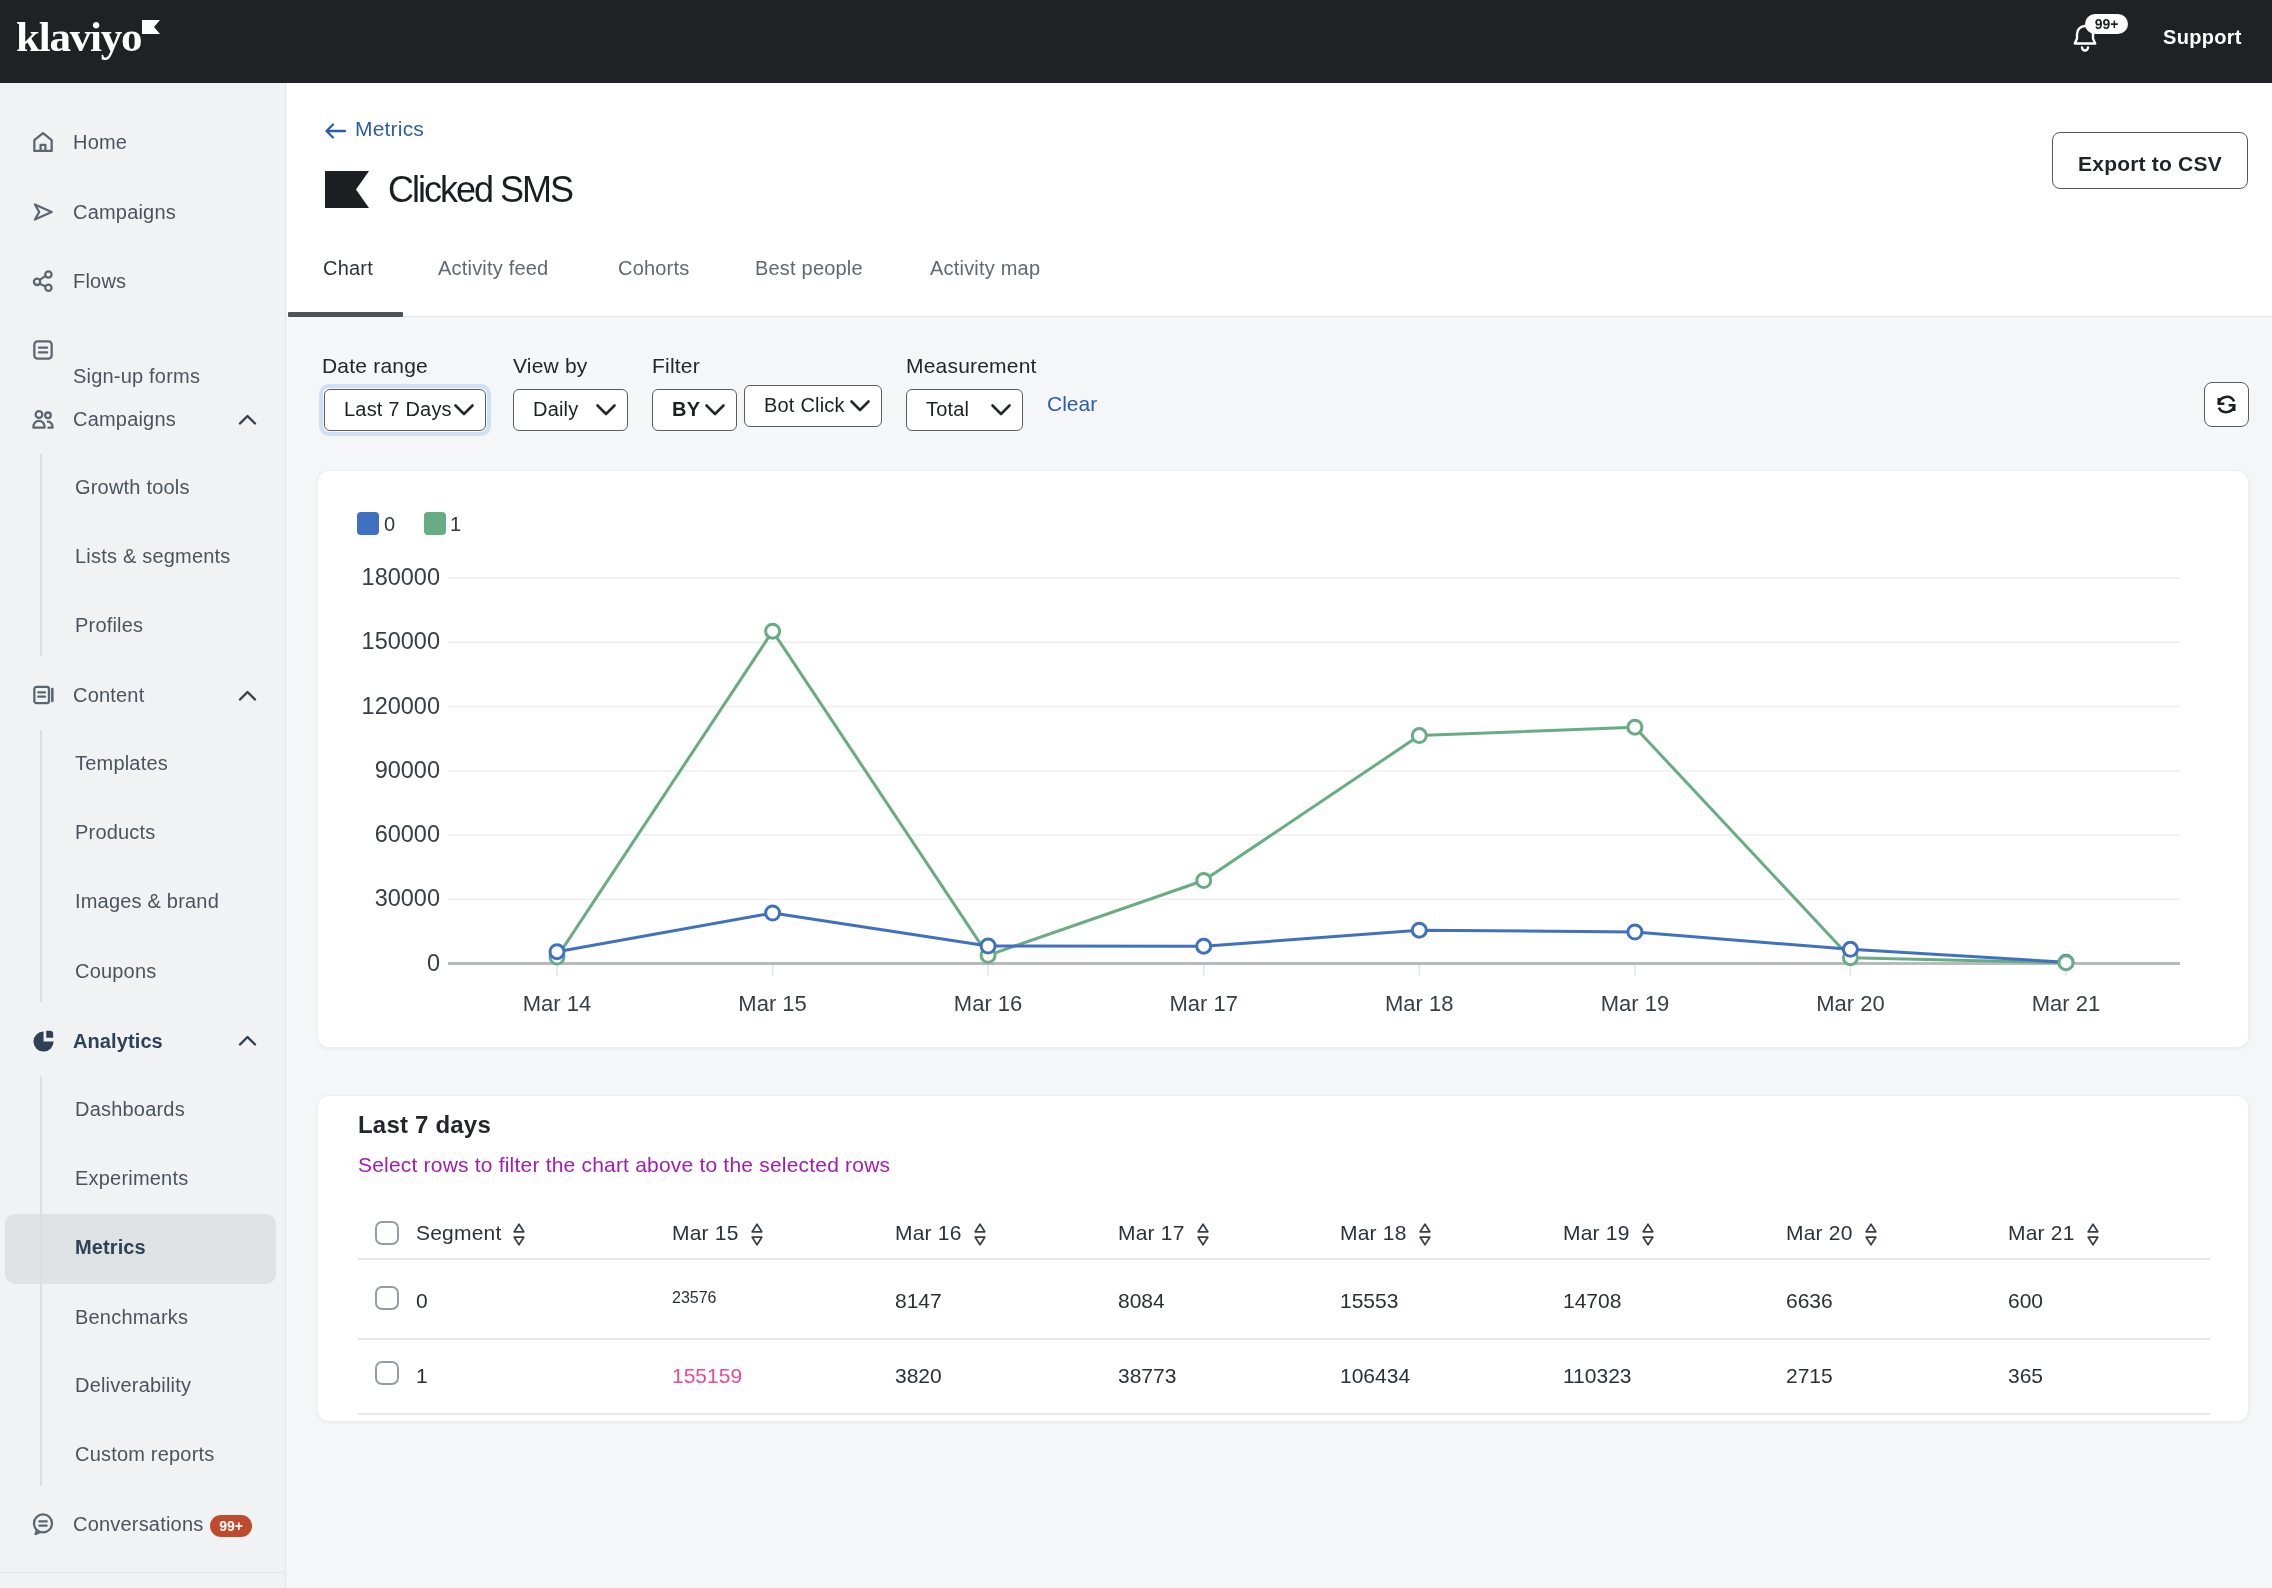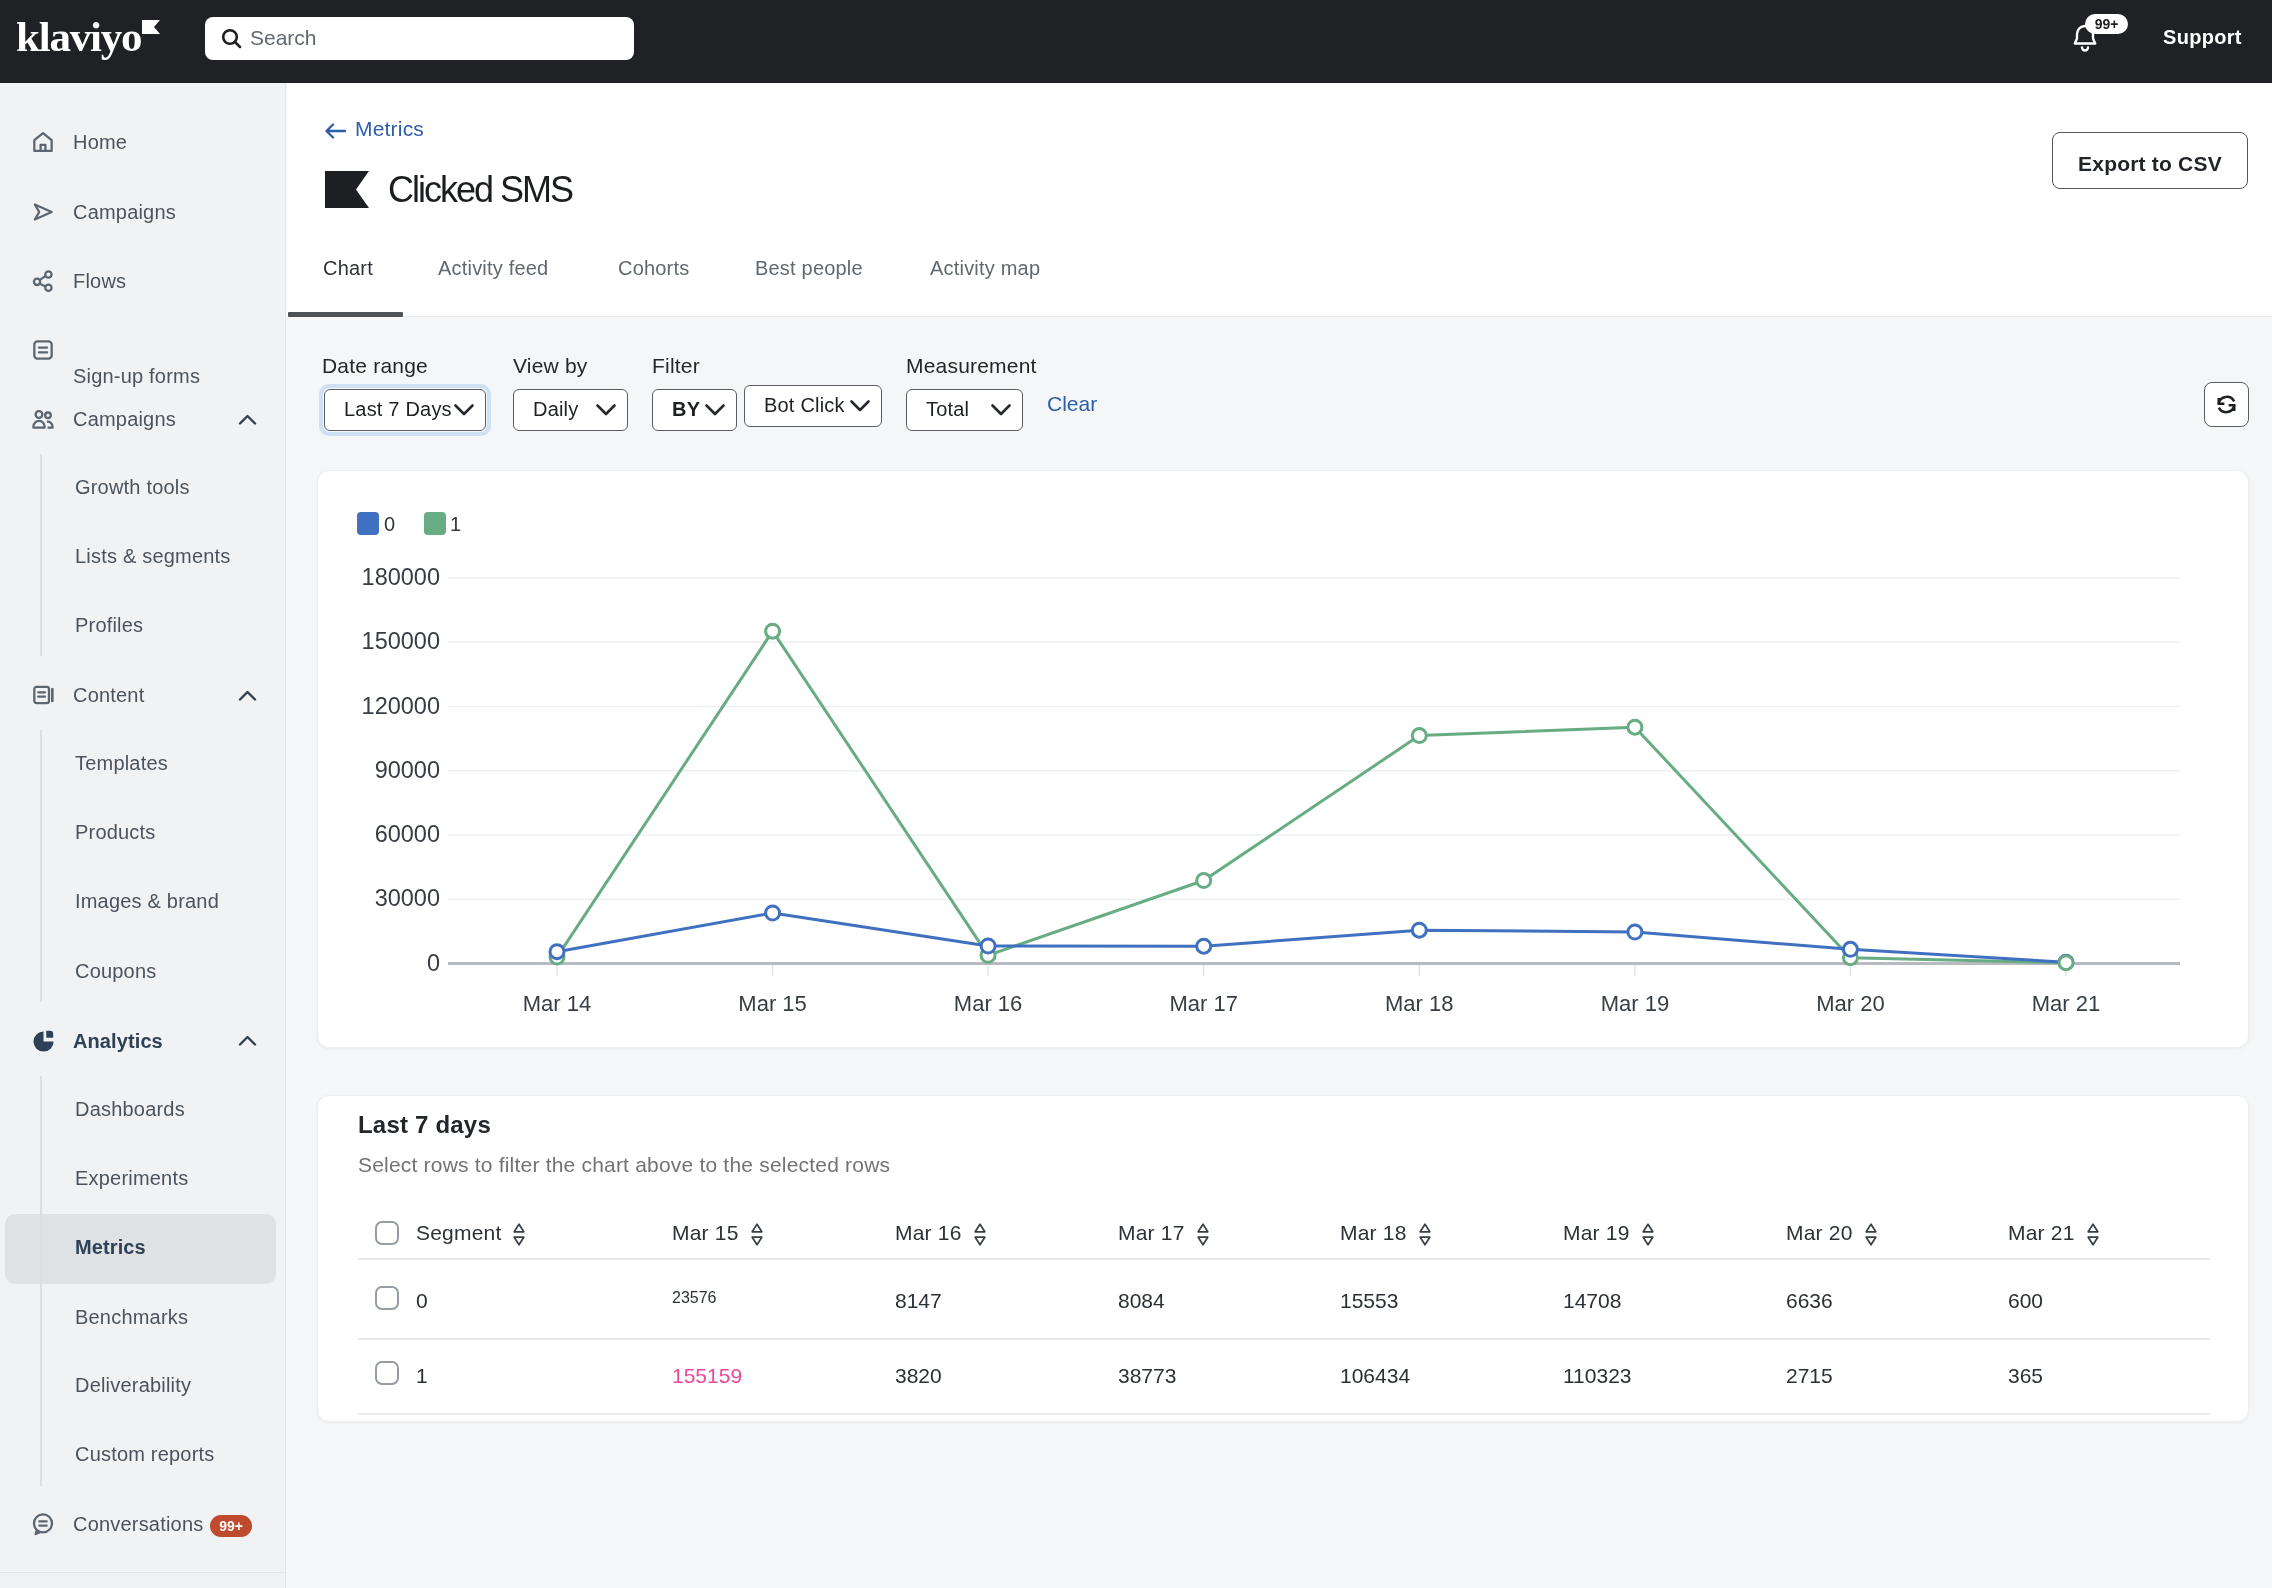--- a/index.html
+++ b/index.html
@@ -44,27 +44,20 @@
 .card { position:absolute; background:#fff; border-radius:12px; border:1px solid #eceef0; box-shadow:0 1px 3px rgba(20,30,40,0.05); }
 </style>
 </head>
 <body>
 
 <div class="topbar">
   <div class="logo">klaviyo</div>
   <svg class="logoflag" width="18" height="14" viewBox="0 0 18 14">
       <polygon points="0,0 18,0 12,7 18,14 0,14" fill="#fff"></polygon>
     </svg>
-  <div class="search">
-    <svg class="abs" style="left:14px;top:9px;" width="26" height="26" viewBox="0 0 26 26">
-        <circle cx="11" cy="11" r="6.8" fill="none" stroke="#1d1f22" stroke-width="2.6"></circle>
-        <line x1="16" y1="16" x2="21" y2="21" stroke="#1d1f22" stroke-width="2.6" stroke-linecap="round"></line>
-      </svg>
-    <div class="search-txt">Search</div>
-  </div>
   <svg class="abs" style="left:2070px;top:22px;" width="30" height="32" viewBox="0 0 30 32">
     <path d="M15 4 C10.6 4 7 7.6 7 12 v4.6 L4.8 21.5 h20.4 L23 16.6 V12 c0-4.4-3.6-8-8-8 Z" fill="none" stroke="#fff" stroke-width="2.4" stroke-linejoin="round"></path>
     <path d="M12 25.5 a3 3 0 0 0 6 0" fill="none" stroke="#fff" stroke-width="2.4" stroke-linecap="round"></path>
   </svg>
   <div class="badge99">99+</div>
   <div class="support">Support</div>
 </div>
 
 <div class="sidebar">
   <svg class="icon" style="top:46px;" width="26" height="26" viewBox="0 0 24 24">
@@ -288,21 +281,21 @@
         <circle cx="1316.9" cy="461" r="7"></circle>
         <circle cx="1532.4" cy="478.3" r="7"></circle>
         <circle cx="1748" cy="491.2" r="7"></circle>
   </g>
   <circle cx="1748" cy="491.7" r="7" fill="#fff" stroke="#67ac83" stroke-width="3"></circle>
 </svg>
 </div>
 
 <div class="card" style="left:317px; top:1095px; width:1932px; height:327px;">
   <div class="abs" style="left:40px; top:15px; font-size:24px; font-weight:bold; color:#23272c; letter-spacing:0.2px;">Last 7 days</div>
-  <div class="abs" style="left:40px; top:57px; font-size:21px; color:#737373; letter-spacing:0.2px;">Select rows to filter the chart above to the selected rows</div>
+  <div class="abs" style="left:40px; top:57px; font-size:21px; color:#a21caf; letter-spacing:0.2px;">Select rows to filter the chart above to the selected rows</div>
 
   <div class="abs" style="left:57px; top:125px; width:24px; height:24px; border:2.2px solid #959ca4; border-radius:7px;"></div>
   <div class="abs" style="left:98px; top:125px; font-size:21px; color:#2c3237; letter-spacing:0.2px;">Segment</div>
   <svg class="abs" style="left:195px; top:127px;" width="12" height="23" viewBox="0 0 12 23">
       <path d="M6 1.2 L10.8 8.8 H1.2 Z" fill="none" stroke="#383f46" stroke-width="1.7" stroke-linejoin="round"></path>
       <path d="M6 21.8 L10.8 14.2 H1.2 Z" fill="none" stroke="#383f46" stroke-width="1.7" stroke-linejoin="round"></path>
     </svg>
 
   <div class="abs" style="left:354px; top:125px; font-size:21px; color:#2c3237; letter-spacing:0.2px;">Mar 15</div>
   <svg class="abs" style="left:433px; top:127px;" width="12" height="23" viewBox="0 0 12 23">

